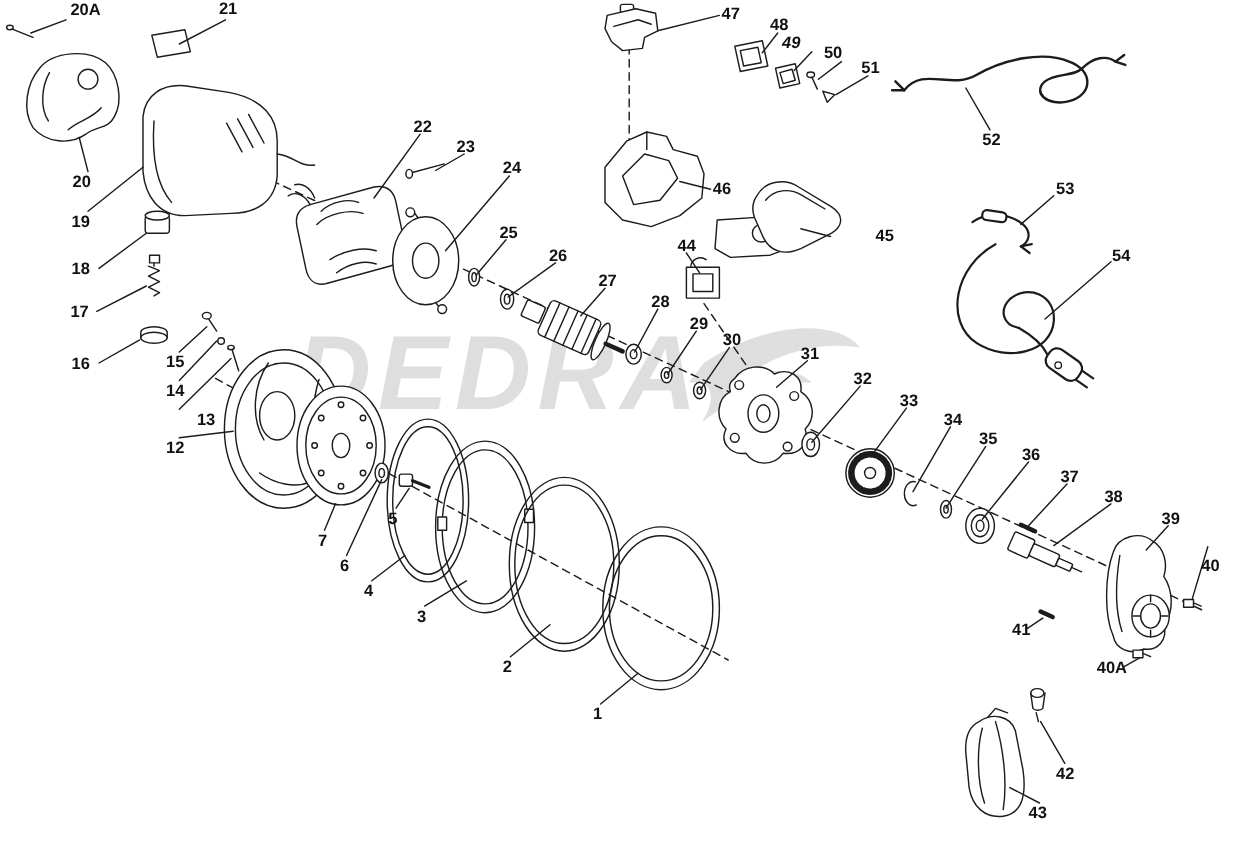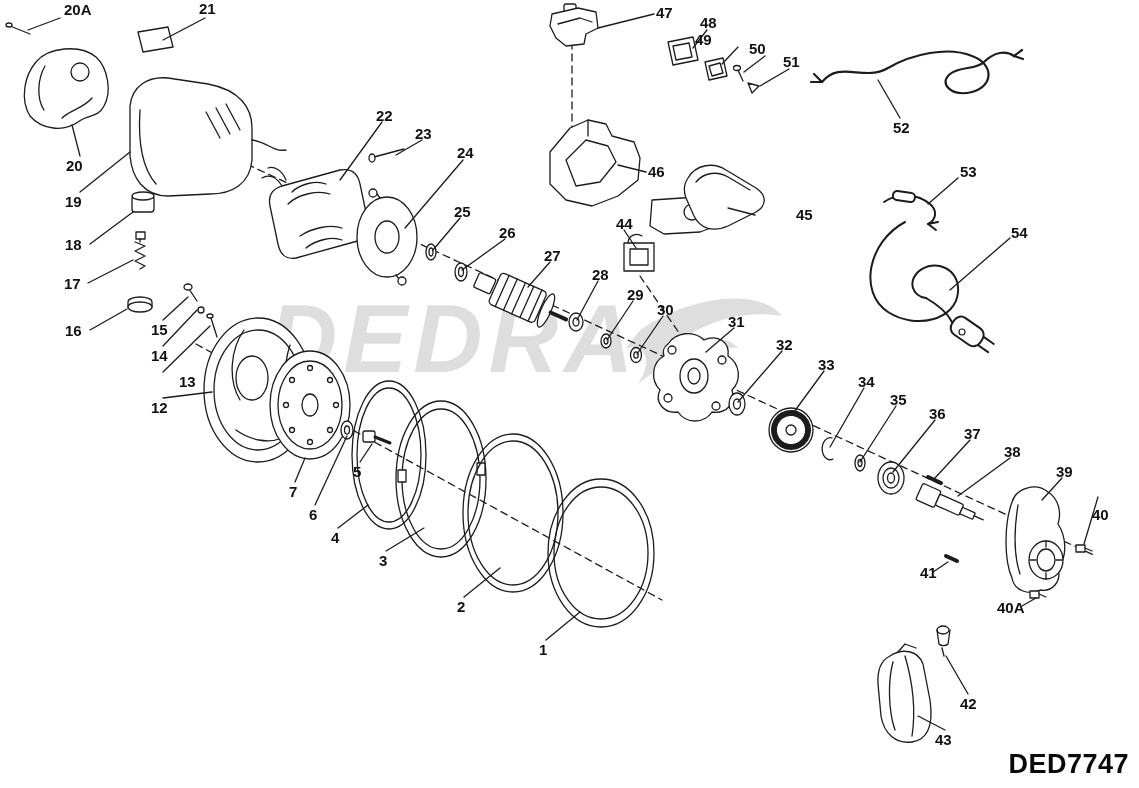--- a/index.html
+++ b/index.html
@@ -412,21 +412,21 @@
       <line x1="968" y1="694" x2="946" y2="656"></line>
       <line x1="945" y1="730" x2="918" y2="716"></line>
     </g>
   </svg>
 
   <div>
       <div class="part-label" style="left: 64px; top: 2px;">20A</div>
       <div class="part-label" style="left: 199px; top: 1px;">21</div>
       <div class="part-label" style="left: 656px; top: 5px;">47</div>
       <div class="part-label" style="left: 700px; top: 15px;">48</div>
-      <div class="part-label" style="left: 695px; top: 32px;">49</div>
+      <div class="part-label" style="left: 711px; top: 32px; font-style: italic;">49</div>
       <div class="part-label" style="left: 723px; top: 41px; margin-left: 26px;">50</div>
       <div class="part-label" style="left: 783px; top: 54px;">51</div>
       <div class="part-label" style="left: 893px; top: 120px;">52</div>
       <div class="part-label" style="left: 66px; top: 158px;">20</div>
       <div class="part-label" style="left: 65px; top: 194px;">19</div>
       <div class="part-label" style="left: 376px; top: 108px;">22</div>
       <div class="part-label" style="left: 415px; top: 126px;">23</div>
       <div class="part-label" style="left: 457px; top: 145px;">24</div>
       <div class="part-label" style="left: 648px; top: 164px;">46</div>
       <div class="part-label" style="left: 796px; top: 207px;">45</div>
@@ -462,14 +462,13 @@
       <div class="part-label" style="left: 331px; top: 530px;">4</div>
       <div class="part-label" style="left: 379px; top: 553px;">3</div>
       <div class="part-label" style="left: 457px; top: 599px;">2</div>
       <div class="part-label" style="left: 539px; top: 642px;">1</div>
       <div class="part-label" style="left: 920px; top: 565px;">41</div>
       <div class="part-label" style="left: 997px; top: 600px;">40A</div>
       <div class="part-label" style="left: 960px; top: 696px;">42</div>
       <div class="part-label" style="left: 935px; top: 732px;">43</div>
     </div>
 
-  <div class="model-number">DED7747</div>
 </div>
 
 </body></html>

